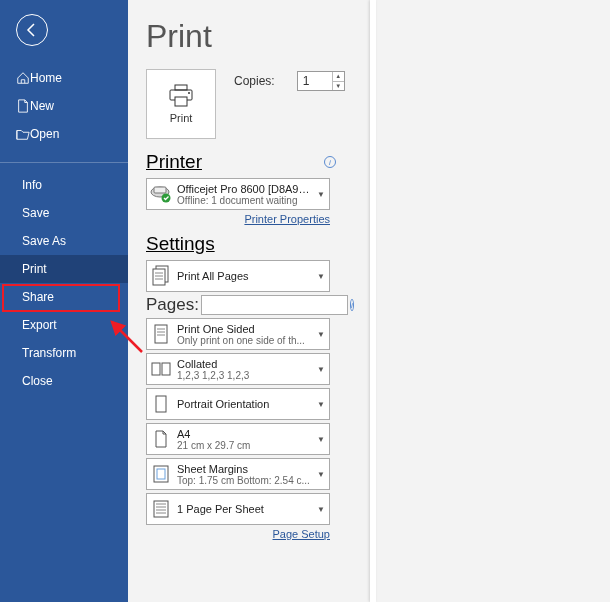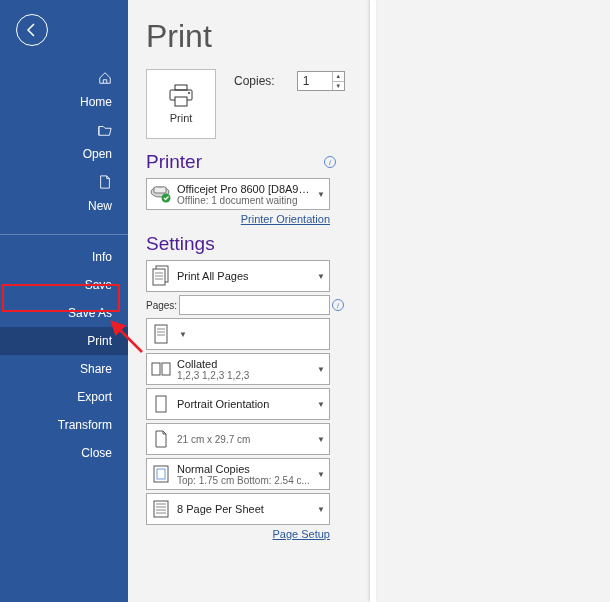--- a/index.html
+++ b/index.html
@@ -1,50 +1,50 @@
 <!DOCTYPE html>
 <html><head>
   <meta charset="utf-8">
   <style>
     * { box-sizing: border-box; margin: 0; padding: 0; }
     body { font-family: "Segoe UI", Arial, sans-serif; background: #f3f3f3; width: 610px; height: 602px; overflow: hidden; position: relative; display: flex; }
     .sidebar { width: 128px; height: 602px; background: #2b579a; color: #fff; font-size: 12px; padding-top: 14px; position: relative; }
     .back-btn { width: 32px; height: 32px; border: 1.5px solid #fff; border-radius: 50%; margin-left: 16px; margin-bottom: 18px; display: flex; align-items: center; justify-content: center; cursor: pointer; }
     .back-btn svg { width: 16px; height: 16px; }
     .nav-section { margin-bottom: 14px; }
-    .nav-item { display: flex; align-items: flex-end; padding: 7px 16px; cursor: pointer; gap: 10px; font-size: 12px; flex-direction: column; }
+    .nav-item { display: flex; align-items: center; padding: 7px 16px; cursor: pointer; font-size: 12px; }
     .nav-item.selected { background: #204278; }
     .nav-divider { border-top: 1px solid rgba(255,255,255,0.25); margin: 8px 0; }
-    .nav-sub { padding-left: 46px; }
+    .nav-sub { padding-left: 22px; }
     .icon-svg { width: 14px; height: 14px; flex-shrink: 0; }
     .highlight-box { position: absolute; border: 2.5px solid #ee1c25; left: 2px; top: 284px; width: 118px; height: 28px; pointer-events: none; }
     .arrow { position: absolute; left: 106px; top: 316px; pointer-events: none; }
     .main { flex: 1; background: #f3f3f3; padding: 18px 0 0 18px; height: 602px; overflow-y: auto; }
     h1.title { font-weight: 300; color: #555; font-size: 32px; margin-bottom: 14px; }
     .print-row { display: flex; align-items: flex-start; gap: 18px; margin-bottom: 12px; }
     .big-print { width: 70px; height: 70px; border: 1px solid #bfbfbf; background: #fff; display: flex; flex-direction: column; align-items: center; justify-content: center; cursor: pointer; gap: 4px; }
     .big-print .lbl { font-size: 11px; color: #333; }
     .copies-row { display: flex; align-items: center; gap: 22px; font-size: 12px; color: #333; margin-top: 2px; }
     .copies-input { width: 48px; height: 20px; border: 1px solid #999; background: #fff; position: relative; display: flex; align-items: center; padding-left: 5px; font-size: 12px; }
     .copies-spin { position: absolute; right: 0; top: 0; width: 12px; height: 100%; display: flex; flex-direction: column; border-left: 1px solid #bbb; }
     .copies-spin div { flex: 1; display: flex; align-items: center; justify-content: center; font-size: 6px; color: #555; cursor: pointer; }
     .copies-spin div:first-child { border-bottom: 1px solid #bbb; }
     .section-head { display: flex; align-items: center; justify-content: space-between; width: 190px; margin-bottom: 5px; margin-top: 4px; }
-    .section-head h2 { font-weight: 400; color: #4c1d95; font-size: 19px; }
+    .section-head h2 { font-weight: 400; color: #000000; font-size: 19px; text-decoration: underline; }
     .info-icon { width: 12px; height: 12px; border: 1px solid #5b8bd0; border-radius: 50%; display: flex; align-items: center; justify-content: center; font-size: 8px; color: #5b8bd0; font-style: italic; }
     .dd { width: 184px; border: 1px solid #aaa; background: #fff; display: flex; align-items: center; margin-bottom: 3px; min-height: 32px; cursor: pointer; position: relative; }
     .dd-icon { width: 28px; display: flex; align-items: center; justify-content: center; flex-shrink: 0; }
     .dd-text { flex: 1; display: flex; flex-direction: column; padding: 3px 2px; min-width: 0; }
     .dd-text .line1 { font-size: 11px; color: #222; white-space: nowrap; overflow: hidden; text-overflow: ellipsis; }
     .dd-text .line2 { font-size: 10px; color: #666; white-space: nowrap; overflow: hidden; text-overflow: ellipsis; }
     .dd-caret { width: 16px; display: flex; align-items: center; justify-content: center; font-size: 8px; color: #555; flex-shrink: 0; }
     .link-row { width: 184px; text-align: right; font-size: 11px; margin-bottom: 8px; }
     .link-row a { color: #2b579a; text-decoration: underline; cursor: pointer; }
     .pages-row { display: flex; align-items: center; width: 198px; margin-bottom: 3px; gap: 2px; }
-    .pages-row label { font-size: 10px; color: #333; }
+    .pages-row label { font-size: 17px; color: #333; }
     .pages-row input { flex: 1; height: 20px; border: 1px solid #aaa; background: #fff; font-size: 11px; padding-left: 3px; }
     .divider-large { position: absolute; left: 370px; top: 0; width: 6px; height: 602px; background: #fff; box-shadow: -1px 0 3px rgba(0,0,0,0.15); }
   </style>
 </head>
 <body>
 
 <div class="sidebar">
   <div class="back-btn">
     <svg viewBox="0 0 16 16">
         <path d="M10 2 L4 8 L10 14" stroke="#fff" stroke-width="1.5" fill="none"></path>
@@ -53,29 +53,29 @@
 
   <div class="nav-section">
     <div class="nav-item">
       <svg class="icon-svg" viewBox="0 0 16 16">
           <path d="M2 8 L8 2 L14 8 L14 14 L2 14 Z M6 14 L6 10 L10 10 L10 14" stroke="#fff" stroke-width="1" fill="none"></path>
         </svg>
       <span>Home</span>
     </div>
     <div class="nav-item">
       <svg class="icon-svg" viewBox="0 0 16 16">
-          <path d="M1 4 L6 4 L8 6 L15 6 L13 14 L1 14 Z M1 4 L1 14" stroke="#fff" stroke-width="1" fill="none"></path>
-        </svg>
-      <span>Open</span>
+          <path d="M3 1 L10 1 L13 4 L13 15 L3 15 Z M10 1 L10 4 L13 4" stroke="#fff" stroke-width="1" fill="none"></path>
+        </svg>
+      <span>New</span>
     </div>
     <div class="nav-item">
       <svg class="icon-svg" viewBox="0 0 16 16">
-          <path d="M3 1 L10 1 L13 4 L13 15 L3 15 Z M10 1 L10 4 L13 4" stroke="#fff" stroke-width="1" fill="none"></path>
-        </svg>
-      <span>New</span>
+          <path d="M1 4 L6 4 L8 6 L15 6 L13 14 L1 14 Z M1 4 L1 14" stroke="#fff" stroke-width="1" fill="none"></path>
+        </svg>
+      <span>Open</span>
     </div>
   </div>
 
   <div class="nav-divider"></div>
 
   <div class="nav-item nav-sub">
       <span>Info</span>
     </div>
   <div class="nav-item nav-sub">
       <span>Save</span>
@@ -148,21 +148,21 @@
         <circle cx="16" cy="13" r="4.5" fill="#2e9b3a"></circle>
         <path d="M14 13 L15.5 14.5 L18.5 11.5" stroke="#fff" stroke-width="1.3" fill="none"></path>
       </svg>
     </div>
     <div class="dd-text">
       <span class="line1">Officejet Pro 8600 [D8A926]</span>
       <span class="line2">Offline: 1 document waiting</span>
     </div>
     <div class="dd-caret">▼</div>
   </div>
-  <div class="link-row"><a>Printer Orientation</a></div>
+  <div class="link-row"><a>Printer Properties</a></div>
 
   <div class="section-head" style="width:190px;align-items:center;">
     <h2>Settings</h2>
   </div>
 
   <div class="dd">
     <div class="dd-icon">
         <svg width="18" height="22" viewBox="0 0 18 22">
           <rect x="4" y="1" width="12" height="16" fill="#fff" stroke="#555"></rect>
           <rect x="1" y="4" width="12" height="16" fill="#fff" stroke="#555"></rect>
@@ -185,20 +185,24 @@
 
   <div class="dd">
     <div class="dd-icon">
         <svg width="16" height="20" viewBox="0 0 16 20">
           <rect x="2" y="1" width="12" height="18" fill="#fff" stroke="#555"></rect>
           <line x1="4" y1="5" x2="12" y2="5" stroke="#888"></line>
           <line x1="4" y1="8" x2="12" y2="8" stroke="#888"></line>
           <line x1="4" y1="11" x2="12" y2="11" stroke="#888"></line>
         </svg>
       </div>
+    <div class="dd-text">
+        <span class="line1">Print One Sided</span>
+        <span class="line2">Only print on one side of th...</span>
+      </div>
     <div class="dd-caret">▼</div>
   </div>
 
   <div class="dd">
     <div class="dd-icon">
         <svg width="20" height="18" viewBox="0 0 20 18">
           <rect x="1" y="3" width="8" height="12" fill="#fff" stroke="#555"></rect>
           <rect x="11" y="3" width="8" height="12" fill="#fff" stroke="#555"></rect>
         </svg>
       </div>
@@ -221,51 +225,52 @@
     <div class="dd-caret">▼</div>
   </div>
 
   <div class="dd">
     <div class="dd-icon">
         <svg width="14" height="18" viewBox="0 0 14 18">
           <path d="M2 1 L9 1 L12 4 L12 17 L2 17 Z M9 1 L9 4 L12 4" fill="#fff" stroke="#555"></path>
         </svg>
       </div>
     <div class="dd-text">
+        <span class="line1">A4</span>
         <span class="line2">21 cm x 29.7 cm</span>
       </div>
     <div class="dd-caret">▼</div>
   </div>
 
   <div class="dd">
     <div class="dd-icon">
         <svg width="16" height="18" viewBox="0 0 16 18">
           <rect x="1" y="1" width="14" height="16" fill="#fff" stroke="#555"></rect>
           <rect x="4" y="4" width="8" height="10" fill="none" stroke="#6aa0db"></rect>
         </svg>
       </div>
     <div class="dd-text">
-        <span class="line1">Normal Copies</span>
+        <span class="line1">Sheet Margins</span>
         <span class="line2">Top: 1.75 cm Bottom: 2.54 c...</span>
       </div>
     <div class="dd-caret">▼</div>
   </div>
 
   <div class="dd">
     <div class="dd-icon">
         <svg width="16" height="18" viewBox="0 0 16 18">
           <rect x="1" y="1" width="14" height="16" fill="#fff" stroke="#555"></rect>
           <line x1="3" y1="4" x2="13" y2="4" stroke="#888"></line>
           <line x1="3" y1="7" x2="13" y2="7" stroke="#888"></line>
           <line x1="3" y1="10" x2="13" y2="10" stroke="#888"></line>
           <line x1="3" y1="13" x2="13" y2="13" stroke="#888"></line>
         </svg>
       </div>
     <div class="dd-text">
-        <span class="line1">8 Page Per Sheet</span>
+        <span class="line1">1 Page Per Sheet</span>
       </div>
     <div class="dd-caret">▼</div>
   </div>
 
   <div class="link-row"><a>Page Setup</a></div>
 </div>
 
 <div class="divider-large"></div>
 
 </body></html>

